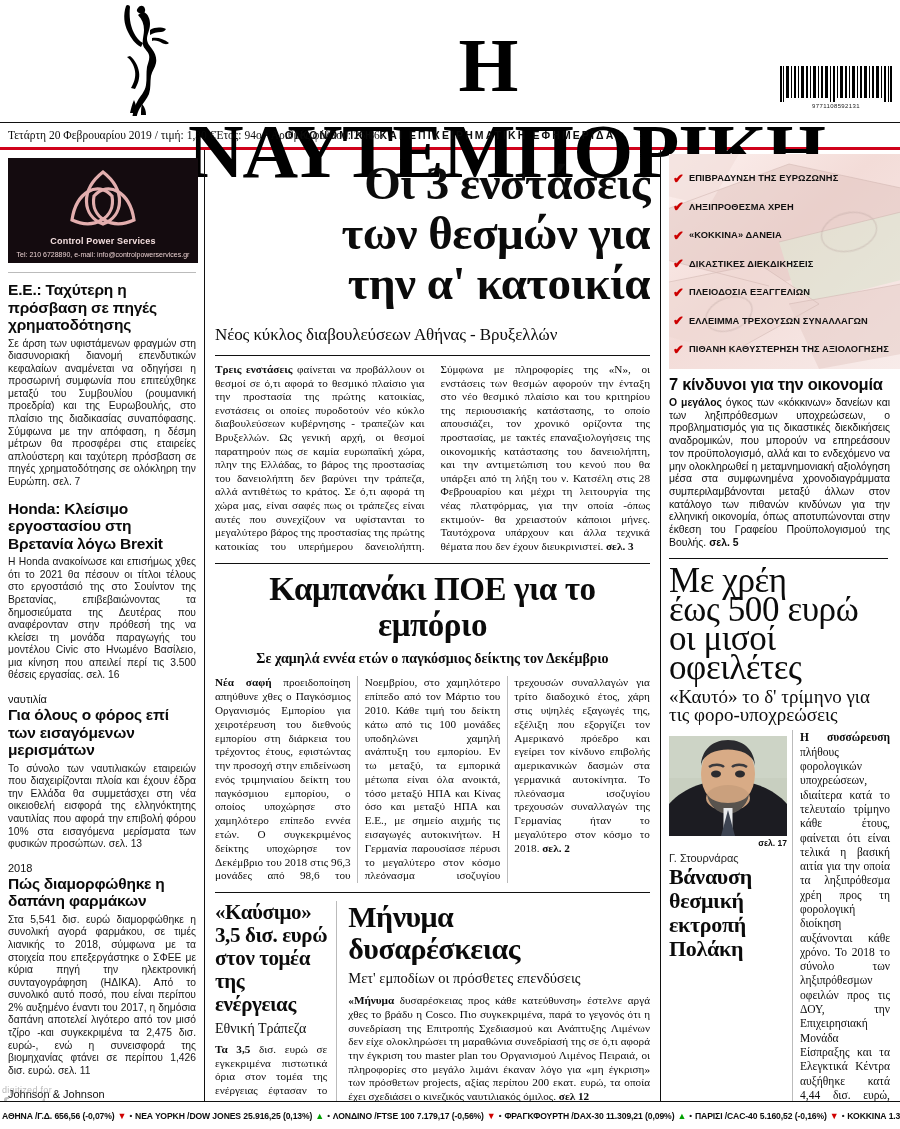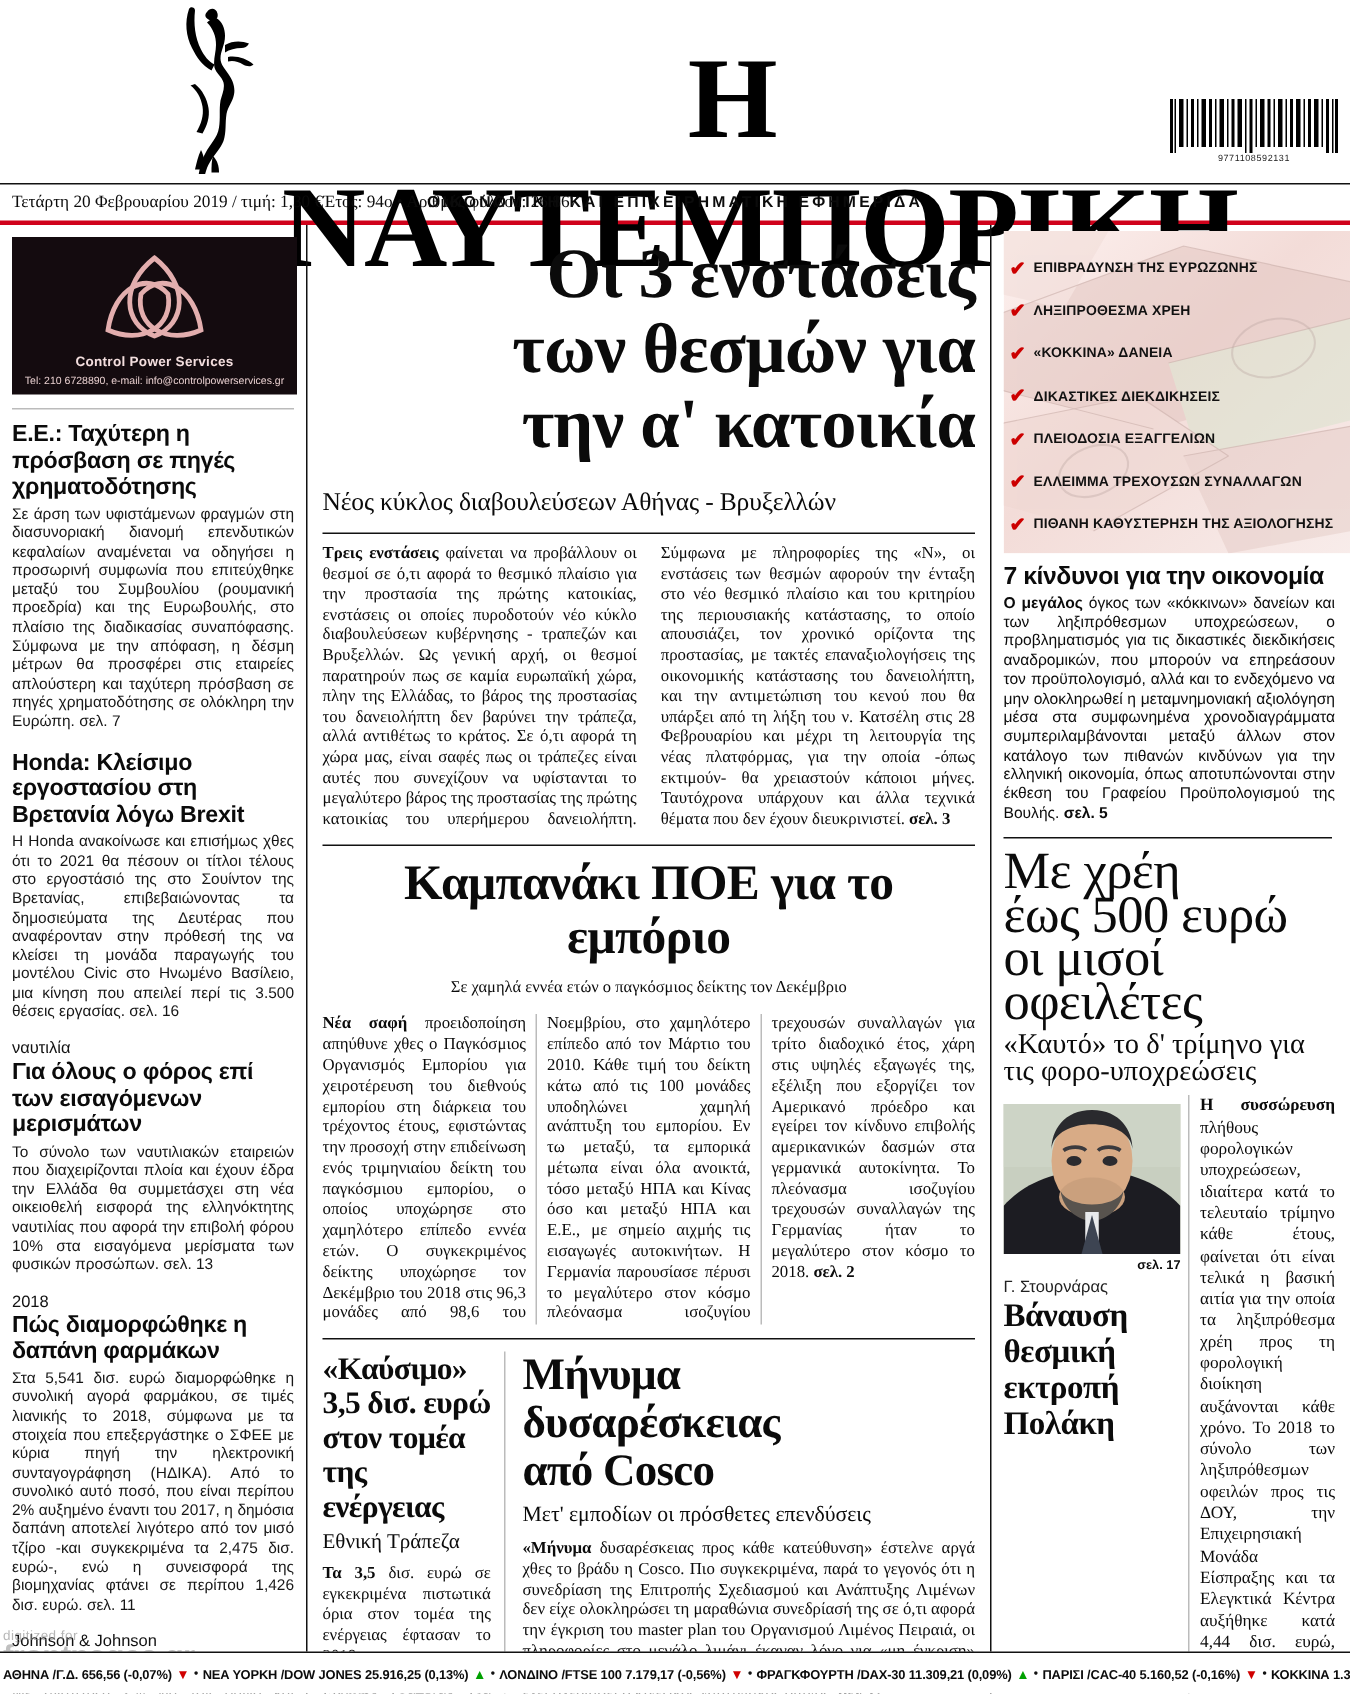--- a/index.html
+++ b/index.html
@@ -104,21 +104,21 @@
   }
   .col-rule { column-rule: 1px solid #bbb; }
   .body-serif { font-family: "Liberation Serif","DejaVu Serif",serif; }
   .body-serif b { font-weight: bold; }
 
   .sec2-head {
     font-family: "Liberation Serif","DejaVu Serif",serif; font-weight: bold;
     font-size: 33px; line-height: 36px; text-align:center; letter-spacing:-.4px;
   }
   .sec2-sub {
-    font-size: 11px; line-height: 19px; text-align: center; margin: 6px 0 8px 0;
+    font-size: 14px; line-height: 19px; text-align: center; margin: 6px 0 8px 0; font-weight: bold;
   }
 
   
   .bottom-split { display: flex; margin-top: 8px; }
   .bs-a { width: 125px; padding-right: 9px; border-right: 1px solid #bbb; }
   .bs-b { width: 320px; padding-left: 11px; }
   .bs-a-head {
     font-family:"Liberation Serif","DejaVu Serif",serif; font-weight:bold;
     font-size: 21px; line-height: 23px; letter-spacing:-.4px;
   }
@@ -354,21 +354,20 @@
           <div class="bs-a-kicker">Εθνική Τράπεζα</div>
           <div class="bs-a-body body-serif">
             <b>Τα 3,5</b><span> δισ. ευρώ σε εγκεκριμένα πιστωτικά όρια στον τομέα της ενέργειας έφτασαν το 2018 οι χρηματοδοτήσεις της Εθνικής Τράπεζας. Για το 2019 προγραμματίζει να ενισχύσει τη θέση της, επιμένοντας στον πρωταγωνιστικό της ρόλο, με τη στήριξη των μεγαλύτερων έργων κατασκευής ενεργειακών υποδομών. </span>
           </div>
         </div>
 
         <div class="bs-b">
           <div class="bs-b-head">
             <div>Μήνυμα</div>
             <div>δυσαρέσκειας</div>
-            <div>από Cosco</div>
           </div>
           <div class="bs-b-sub">Μετ' εμποδίων οι πρόσθετες επενδύσεις</div>
           <div class="bs-b-body body-serif">
             <b>«Μήνυμα</b><span> δυσαρέσκειας προς κάθε κατεύθυνση» έστελνε αργά χθες το βράδυ η Cosco. Πιο συγκεκριμένα, παρά το γεγονός ότι η συνεδρίαση της Επιτροπής Σχεδιασμού και Ανάπτυξης Λιμένων δεν είχε ολοκληρώσει τη μαραθώνια συνεδρίασή της σε ό,τι αφορά την έγκριση του master plan του Οργανισμού Λιμένος Πειραιά, οι πληροφορίες στο μεγάλο λιμάνι έκαναν λόγο για «μη έγκριση» των πρόσθετων projects, αξίας περίπου 200 εκατ. ευρώ, τα οποία έχει σχεδιάσει ο κινεζικός ναυτιλιακός όμιλος. </span><b>σελ 12</b>
           </div>
         </div>
       </div>
     </div>
 
     <div class="col-right">

